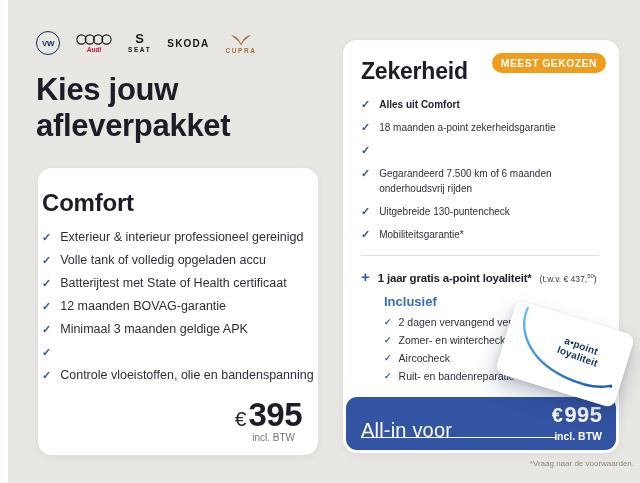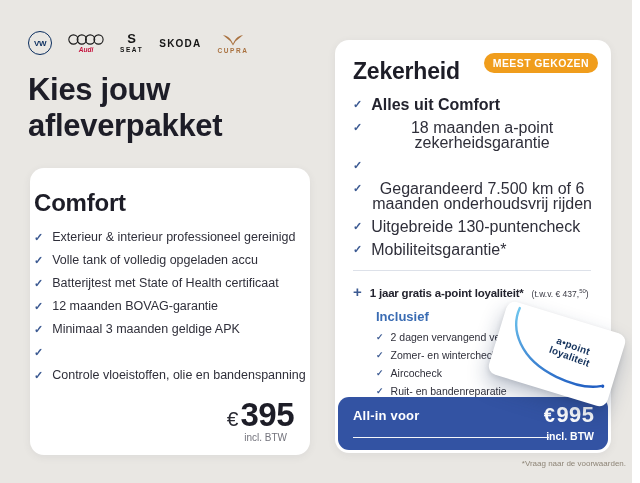--- a/index.html
+++ b/index.html
@@ -1,19 +1,20 @@
 <!DOCTYPE html>
 <html><head>
 <meta charset="utf-8">
 <style>
   html,body { margin:0; padding:0; }
   .page {
     position:relative; width:632px; height:483px; overflow:hidden;
     background:#e9e7e3;
     font-family:"Liberation Sans", sans-serif;
+    margin-left:8px;
   }
 
   
   .brand-row { position:absolute; left:28px; top:27px; display:flex; align-items:center; gap:16px; height:32px; }
   .brand { display:flex; flex-direction:column; align-items:center; gap:1px; }
   .vw-circle {
     width:22px; height:22px; border:1.7px solid #0a2d5e; border-radius:50%;
     display:flex; align-items:center; justify-content:center;
     font-size:8px; font-weight:bold; color:#0a2d5e; letter-spacing:-0.5px;
   }
@@ -38,21 +39,21 @@
     box-shadow:0 2px 8px rgba(60,60,70,0.07); box-sizing:border-box;
   }
   .comfort { left:30px; top:168px; width:280px; height:287px; padding:21px 4px 0; }
   .zeker   { left:335px; top:40px; width:276px; height:413px; padding:18px 18px 0; }
   .card h2 { margin:0 0 13px; font-size:24px; font-weight:700; color:#1d1d27; letter-spacing:-0.2px; }
   .zeker h2 { font-size:23px; margin-bottom:12px; }
 
   .item { display:flex; gap:9px; margin-bottom:8px; }
   .check { color:#3c5a92; font-size:11px; font-weight:bold; line-height:15px; flex:0 0 auto; }
   .item-text { font-size:12.5px; line-height:15px; color:#2f2f3a; }
-  .zeker .item-text { font-size:16px;text-align:center; }
+  .zeker .item-text { font-size:10px; }
   .bold .item-text { font-weight:700; color:#23232e; }
 
   
   .price-block { position:absolute; right:16px; bottom:12px; display:flex; flex-direction:column; align-items:flex-end; }
   .price-line { display:flex; align-items:baseline; }
   .cur { font-size:21px; font-weight:500; color:#2a2a33; margin-right:2px; }
   .amt { font-size:33px; font-weight:700; color:#1d1d27; letter-spacing:-0.5px; line-height:32px; }
   .vat { font-size:10px; color:#73737c; margin-top:1px; margin-right:7px; }
 
   
@@ -82,21 +83,21 @@
   .loyal-svg { position:absolute; left:0; top:0; width:100%; height:100%; }
   .loyal-text { position:absolute; left:36px; top:20px; width:78px; text-align:center; color:#15335d; transform:rotate(3deg); }
   .loyal-line1 { font-size:10px; font-weight:700; letter-spacing:0.2px; }
   .loyal-line2 { font-size:10px; font-weight:600; letter-spacing:0.2px; }
 
   
   .footer-bar {
     position:absolute; left:3px; right:3px; bottom:3px; height:53px;
     background:#3353a3; border-radius:11px; z-index:2;
   }
-  .allin { position:absolute; left:15px; top:11px; color:#fff; font-size:13px; font-weight:700; letter-spacing:0.2px; }
+  .allin { position:absolute; left:15px; top:22px; color:#fff; font-size:20px; font-weight:400; letter-spacing:0.2px; }
   .allin-line { position:absolute; left:15px; bottom:12px; width:196px; height:1.5px; background:rgba(255,255,255,0.95); }
   .bar-price { position:absolute; right:14px; top:5px; display:flex; flex-direction:column; align-items:flex-end; color:#fff; }
   .b-cur { font-size:20px; font-weight:600; margin-right:1px; }
   .b-amt { font-size:22px; font-weight:700; letter-spacing:-0.5px; line-height:30px;font-family:Liberation Mono, monospace; }
   .b-vat { font-size:10.5px; font-weight:700; margin-top:-2px; }
 
   .footnote { position:absolute; right:6px; top:459px; font-size:8px; color:#8e8577; }
 </style>
 </head>
 <body>

